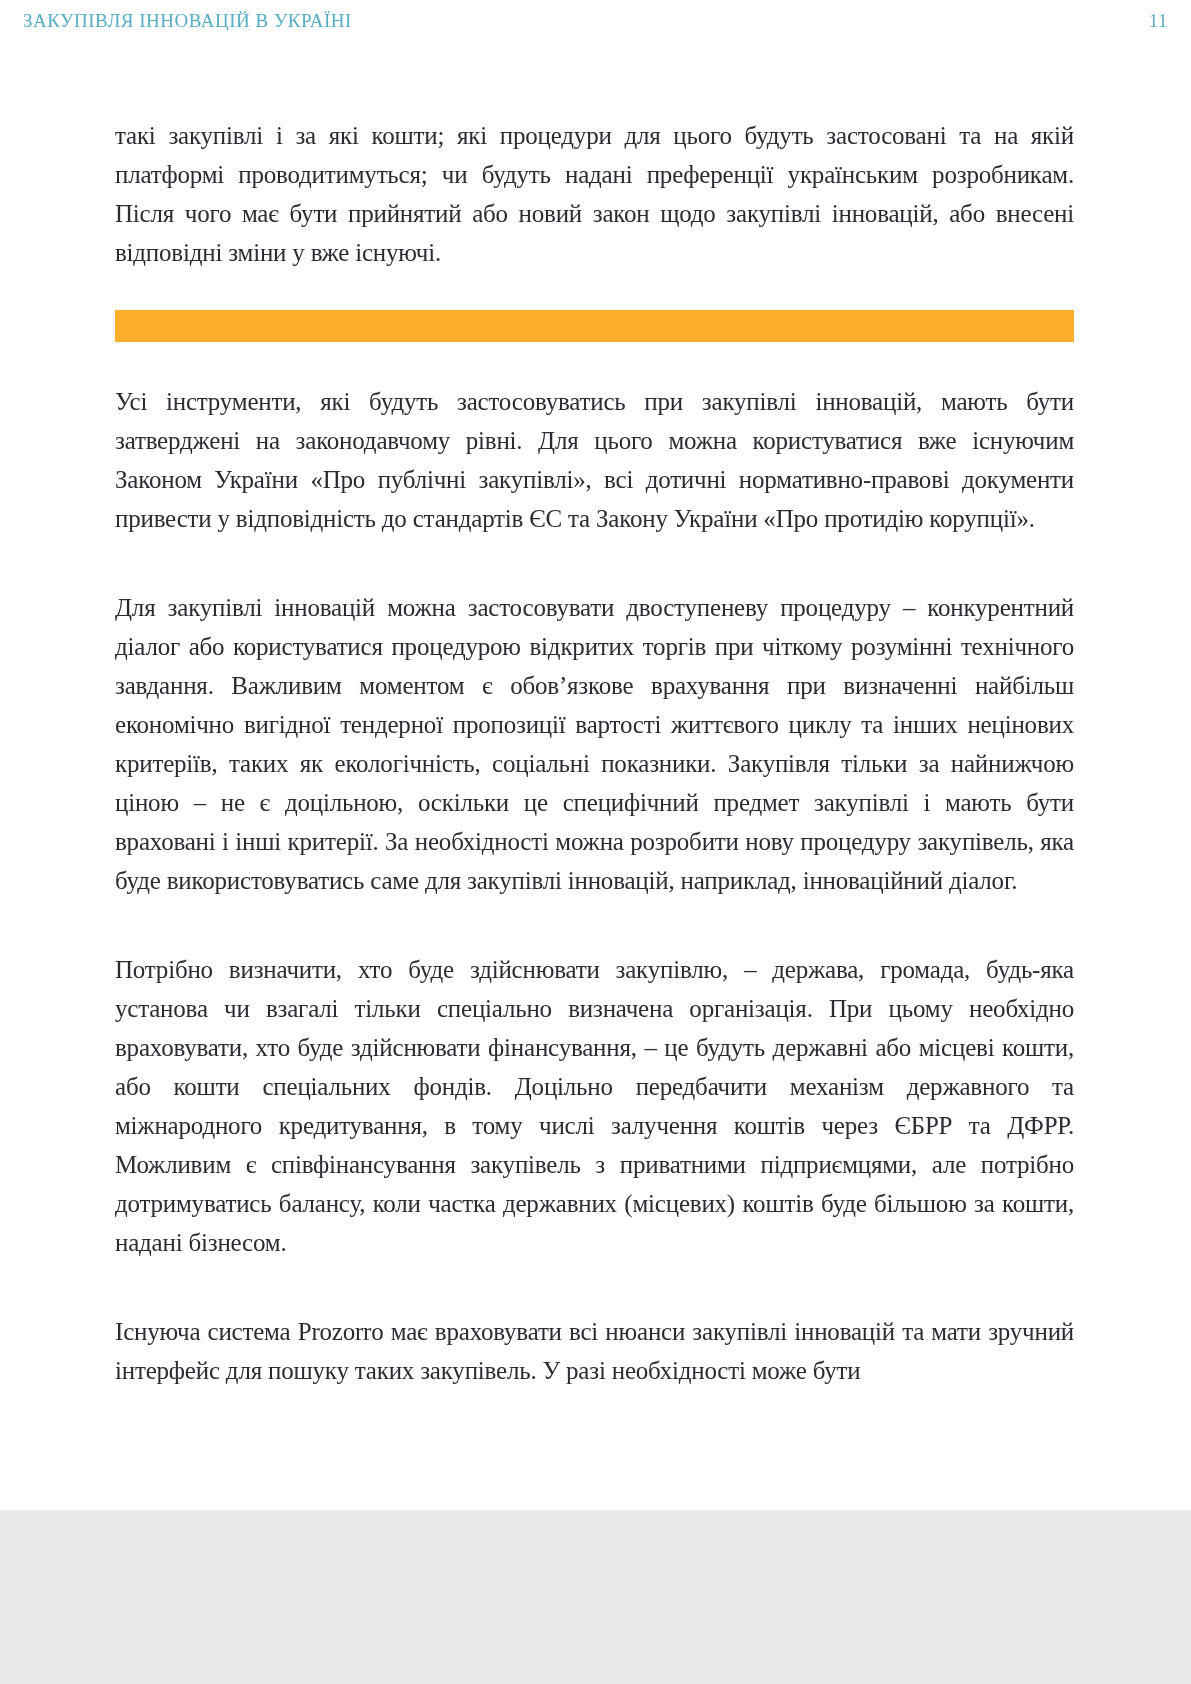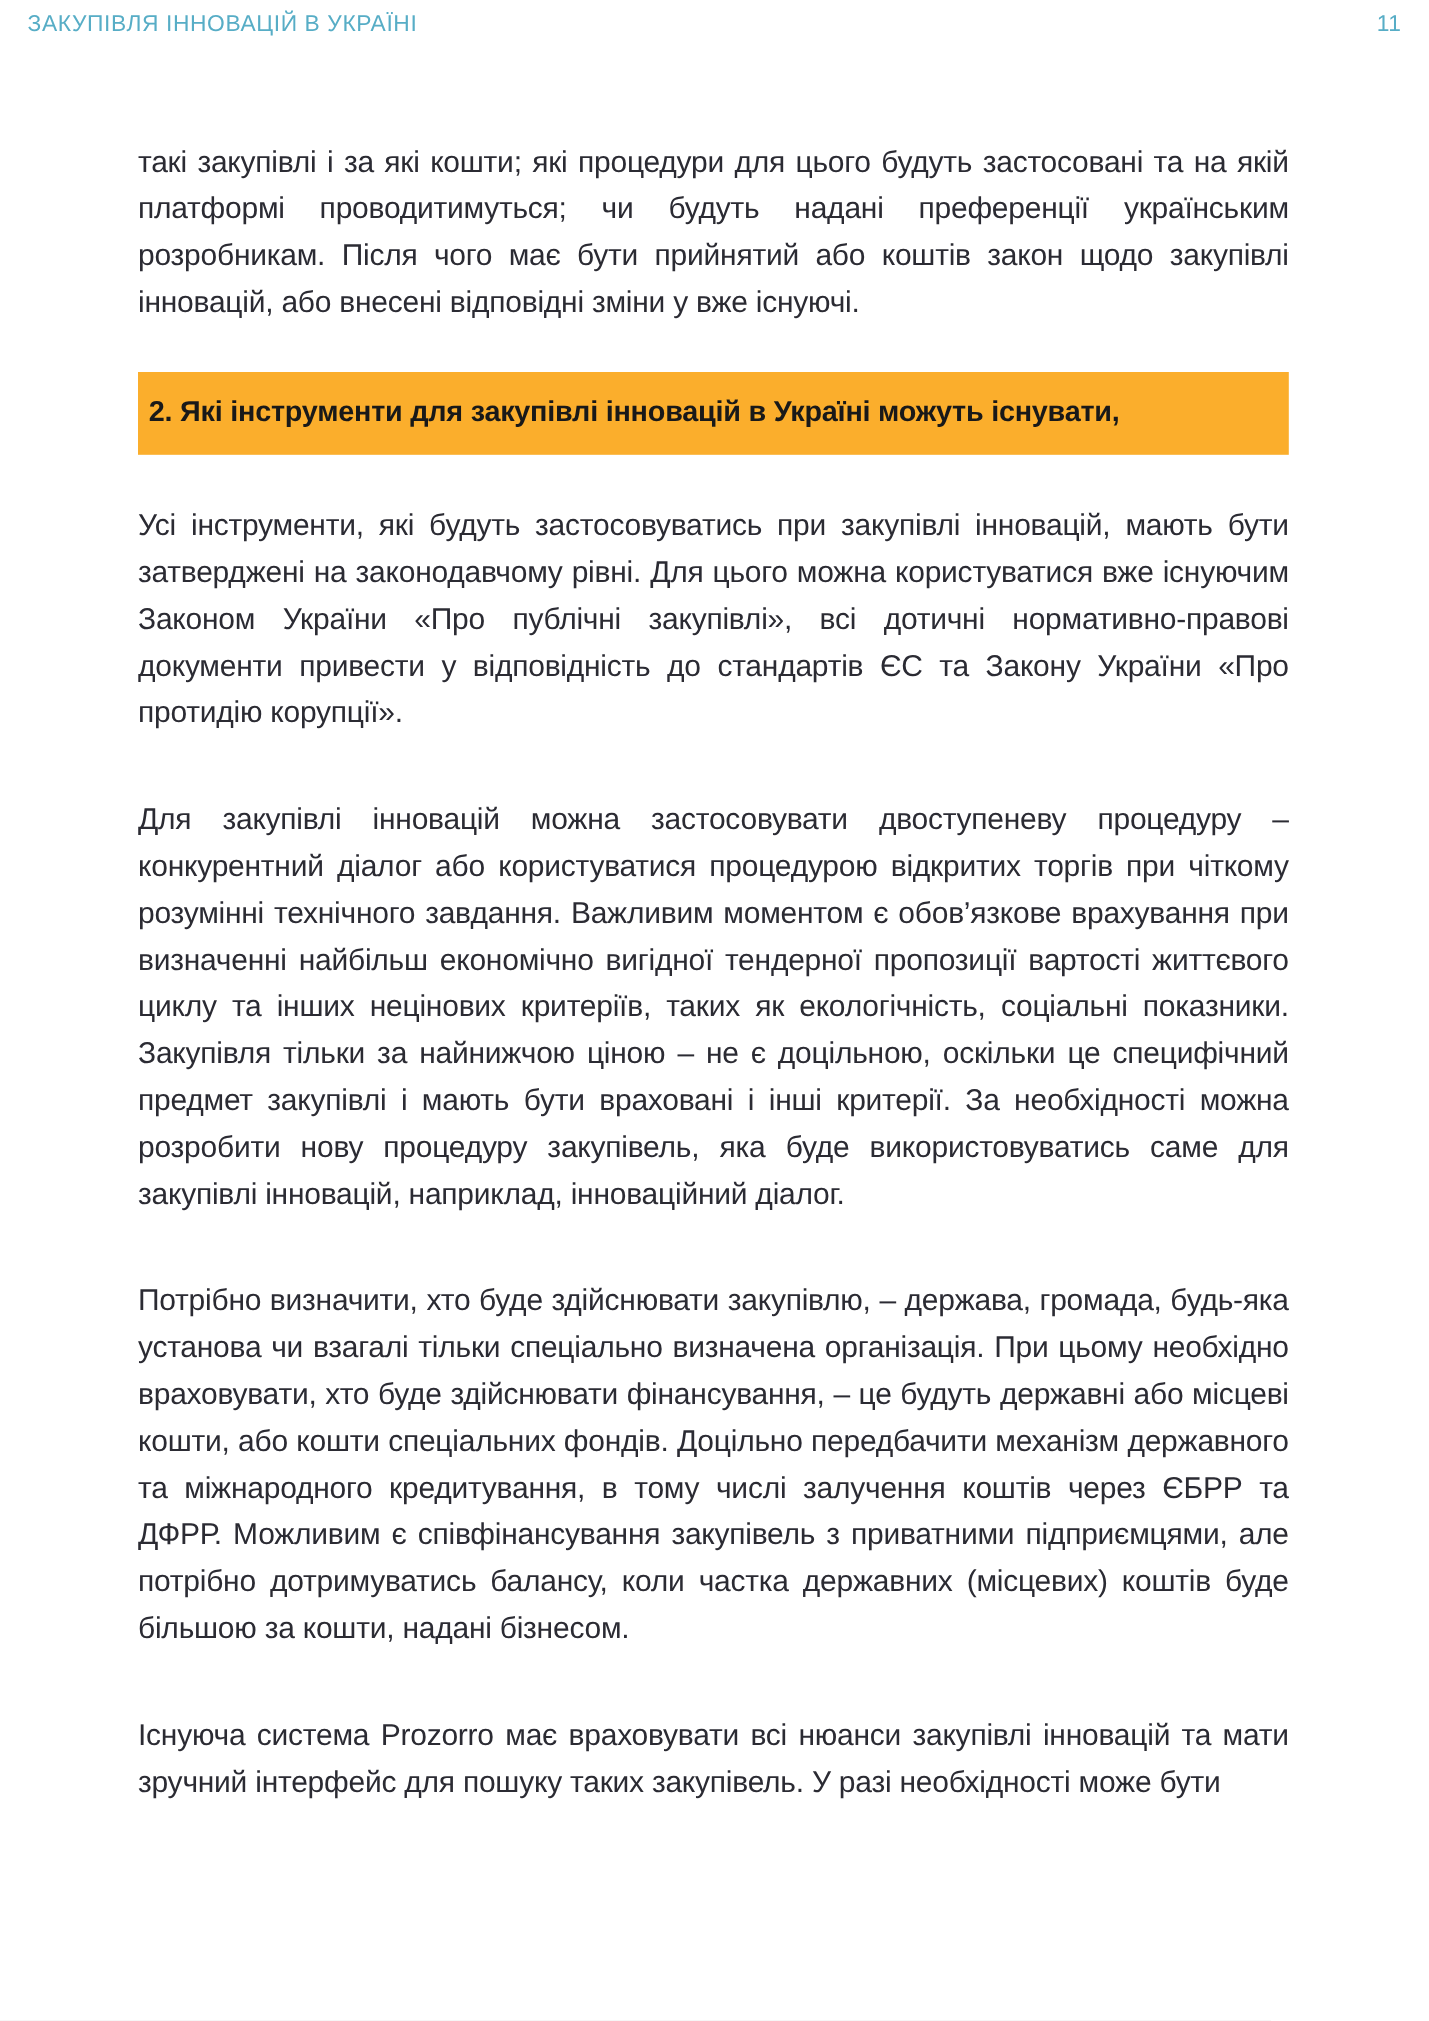--- a/index.html
+++ b/index.html
@@ -7,24 +7,24 @@
     --body_text:#2b2b33;
     --highlight:#fbae2c;
     --heading_text:#191919;
     --page_bg:#ffffff;
   }
   *{margin:0;padding:0;box-sizing:border-box;}
   html,body{background:#e8e8e8;}
   .page{
     position:relative;
     width:1191px;
-    height:1684px;
+    height:1510px;
     margin:0 auto;
     background:var(--page_bg,#fff);
-    font-family:Liberation Sans, sans-serif;
+    font-family:Liberation Serif, serif;
     overflow:hidden;
   }
   .page-header{
     position:absolute;
     top:10px;
     left:23px;
     right:23px;
     display:flex;
     justify-content:space-between;
     align-items:flex-start;
@@ -65,24 +65,23 @@
 
 <div class="page">
 
   <div class="page-header">
     <span>ЗАКУПІВЛЯ ІННОВАЦІЙ В УКРАЇНІ</span>
     <span>11</span>
   </div>
 
   <div class="content">
 
-    <p>такі закупівлі і за які кошти; які процедури для цього будуть застосовані та на якій платформі проводитимуться; чи будуть надані преференції українським розробникам. Після чого має бути прийнятий або коштів закон щодо закупівлі інновацій, або внесені відповідні зміни у вже існуючі.</p>
+    <p>такі закупівлі і за які кошти; які процедури для цього будуть застосовані та на якій платформі проводитимуться; чи будуть надані преференції українським розробникам. Після чого має бути прийнятий або новий закон щодо закупівлі інновацій, або внесені відповідні зміни у вже існуючі.</p>
 
     <div class="section-heading">
-      <span class="hline">2. Які інструменти для закупівлі інновацій в Україні можуть існувати,</span>
     </div>
 
     <p>Усі інструменти, які будуть застосовуватись при закупівлі інновацій, мають бути затверджені на законодавчому рівні. Для цього можна користуватися вже існуючим Законом України «Про публічні закупівлі», всі дотичні нормативно-правові документи привести у відповідність до стандартів ЄС та Закону України «Про протидію корупції».</p>
 
     <p>Для закупівлі інновацій можна застосовувати двоступеневу процедуру – конкурентний діалог або користуватися процедурою відкритих торгів при чіткому розумінні технічного завдання. Важливим моментом є обов’язкове врахування при визначенні найбільш економічно вигідної тендерної пропозиції вартості життєвого циклу та інших нецінових критеріїв, таких як екологічність, соціальні показники. Закупівля тільки за найнижчою ціною – не є доцільною, оскільки це специфічний предмет закупівлі і мають бути враховані і інші критерії. За необхідності можна розробити нову процедуру закупівель, яка буде використовуватись саме для закупівлі інновацій, наприклад, інноваційний діалог.</p>
 
     <p>Потрібно визначити, хто буде здійснювати закупівлю, – держава, громада, будь-яка установа чи взагалі тільки спеціально визначена організація. При цьому необхідно враховувати, хто буде здійснювати фінансування, – це будуть державні або місцеві кошти, або кошти спеціальних фондів. Доцільно передбачити механізм державного та міжнародного кредитування, в тому числі залучення коштів через ЄБРР та ДФРР. Можливим є співфінансування закупівель з приватними підприємцями, але потрібно дотримуватись балансу, коли частка державних (місцевих) коштів буде більшою за кошти, надані бізнесом.</p>
 
 
     <p>Існуюча система Prozorro має враховувати всі нюанси закупівлі інновацій та мати зручний інтерфейс для пошуку таких закупівель. У разі необхідності може бути</p>

